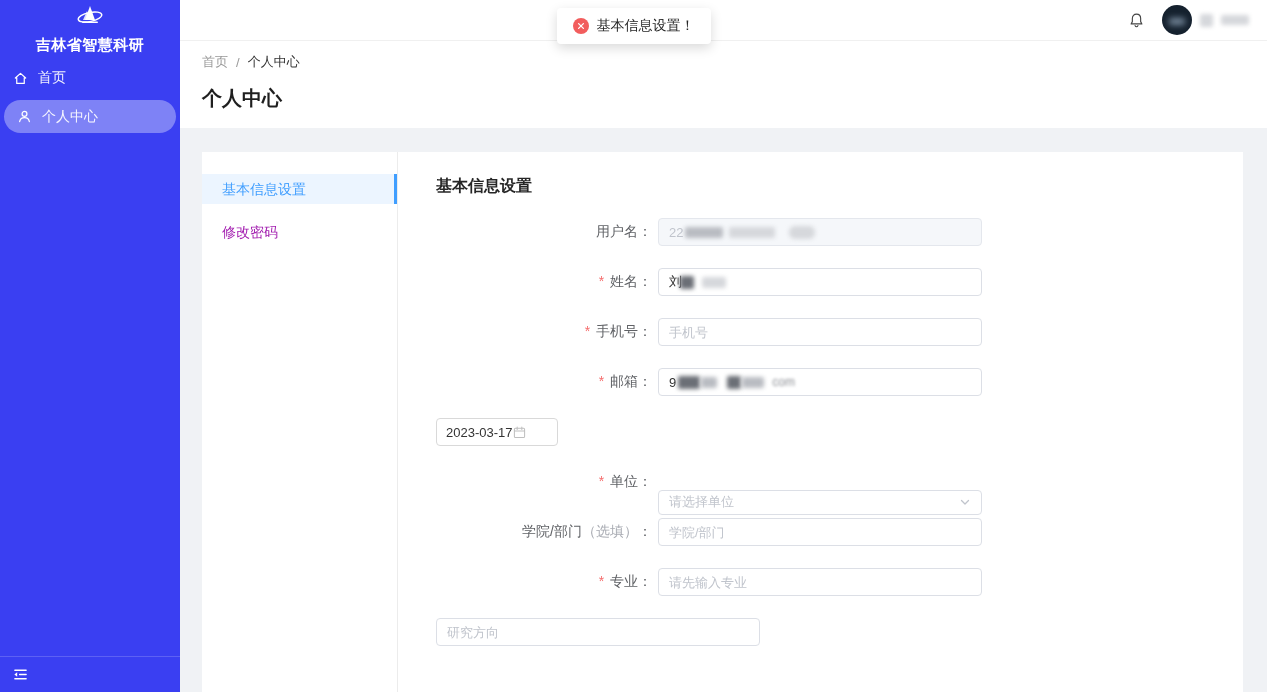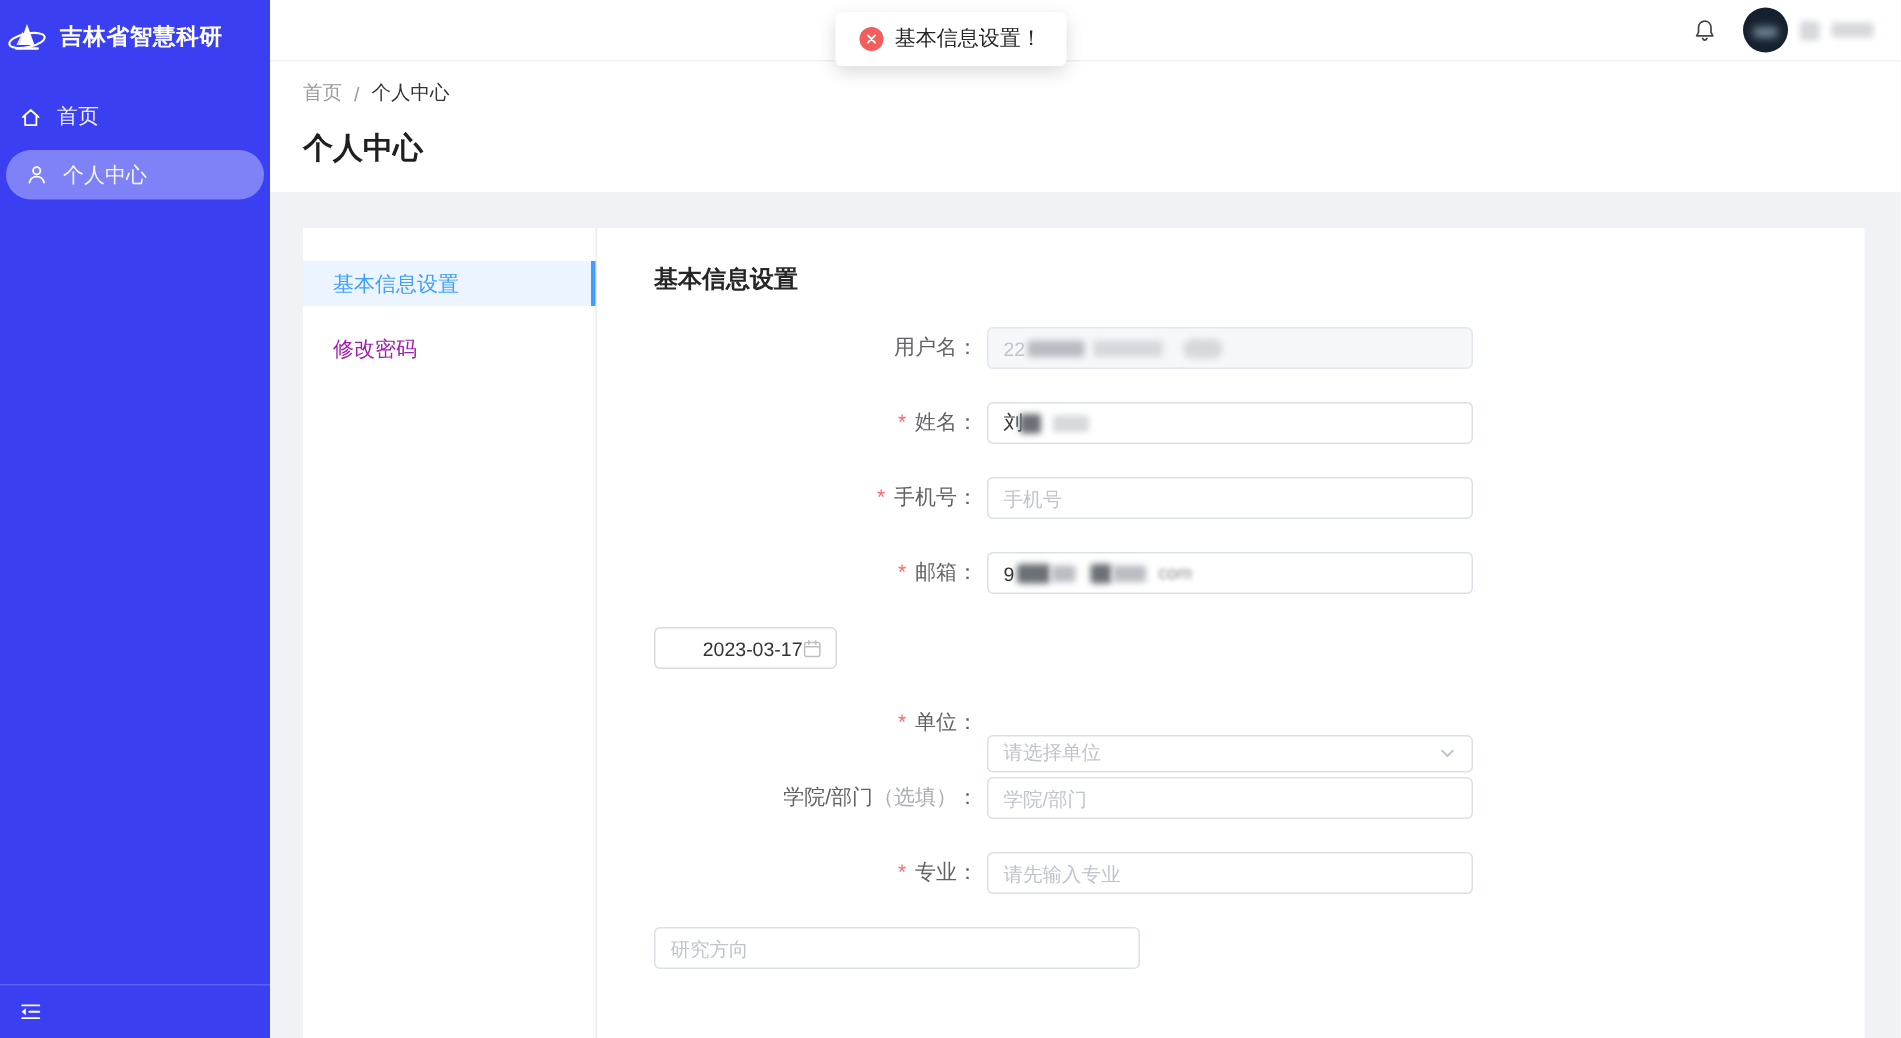--- a/index.html
+++ b/index.html
@@ -3,21 +3,21 @@
 <meta charset="utf-8">
 <style>
   * { margin:0; padding:0; box-sizing:border-box; }
   html,body { width:1267px; height:692px; overflow:hidden; }
   body { font-family:"Liberation Sans","DejaVu Sans",sans-serif; background:#f0f2f5; color:#303133; }
 
   .app { position:relative; width:1267px; height:692px; overflow:hidden; }
 
   
   .sidebar { position:absolute; left:0; top:0; bottom:0; width:180px; background:#3a3ff2; color:#fff; z-index:5; }
-  .logo-row { display:flex; align-items:center; height:48px; padding:0 4px; gap:8px; }
+  .logo-row { display:flex; align-items:center; height:48px; padding:0 28px; gap:8px;flex-direction:column; }
   .logo-mark { width:28px; height:28px; flex:0 0 auto; display:flex; align-items:center; justify-content:center; }
   .logo-text { font-size:15px; font-weight:bold; letter-spacing:.5px; white-space:nowrap; }
   .menu { margin-top:10px; }
   .menu-item { height:40px; display:flex; align-items:center; gap:10px; padding:0 12px; font-size:14px; color:rgba(255,255,255,.92); cursor:pointer; }
   .menu-item.active { height:33px; margin:2px 4px; border-radius:17px; background:rgba(255,255,255,.35); }
   .menu-item .mi-icon { width:16px; height:16px; display:flex; align-items:center; justify-content:center; }
   .sidebar-footer { position:absolute; left:0; right:0; bottom:0; height:36px; border-top:1px solid rgba(255,255,255,.18); display:flex; align-items:center; padding:0 12px; }
 
   
   .main { margin-left:180px; }
@@ -58,21 +58,21 @@
   .rd.dk { background:#6b6f76; }
   .rd.md { background:#b9bcc2; }
   .rd.lt { background:#d6d8dc; }
   .blurtxt { filter:blur(1.5px); color:#8a8d93; font-size:12px; }
 
   .radio-group { display:inline-flex; }
   .radio-btn { min-width:40px; height:28px; background:#fff; border:1px solid #dcdfe6; display:flex; align-items:center; justify-content:center; font-size:13px; color:#606266; cursor:pointer; }
   .radio-btn:first-child { border-radius:4px 0 0 4px; }
   .radio-btn:last-child { border-radius:0 4px 4px 0; border-left:none; }
 
-  .date-box { width:122px; height:28px; border:1px solid #d9d9d9; border-radius:4px; display:flex; align-items:center; justify-content:flex-end; padding:0 9px; cursor:pointer; background:#fff; }
+  .date-box { width:122px; height:28px; border:1px solid #d9d9d9; border-radius:4px; display:flex; align-items:center; justify-content:flex-start; padding:0 9px; cursor:pointer; background:#fff; }
   .date-box .dval { font-size:13px; color:#333; }
 
   .select-box { width:324px; height:25px; border:1px solid #dcdfe6; border-radius:4px; display:flex; align-items:center; justify-content:space-between; padding:0 10px; cursor:pointer; background:#fff;margin-top:40px; }
   .select-box .ph { font-size:13px; color:#c0c4cc; }
 
   
   .toast { position:absolute; top:8px; left:50%; transform:translateX(-50%); background:#fff; border-radius:4px; box-shadow:0 4px 12px rgba(0,0,0,.15); padding:9px 16px; display:flex; align-items:center; gap:8px; font-size:14px; color:#262626; z-index:20; white-space:nowrap; }
   .err-ic { width:16px; height:16px; border-radius:50%; background:#f25d5d; color:#fff; display:flex; align-items:center; justify-content:center; font-size:10px; line-height:1; flex:0 0 auto; }
 </style>
 </head>

